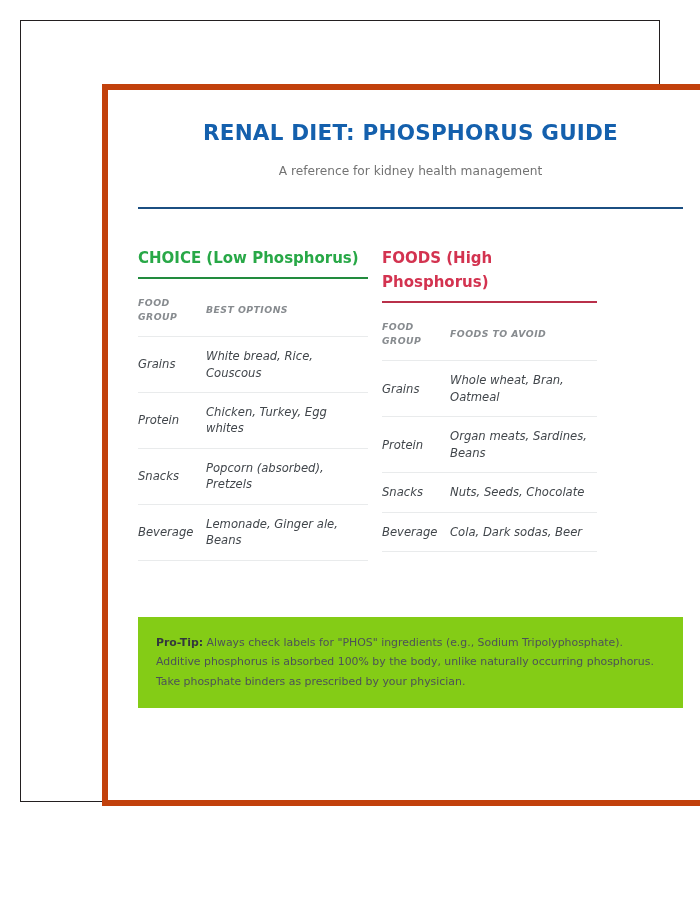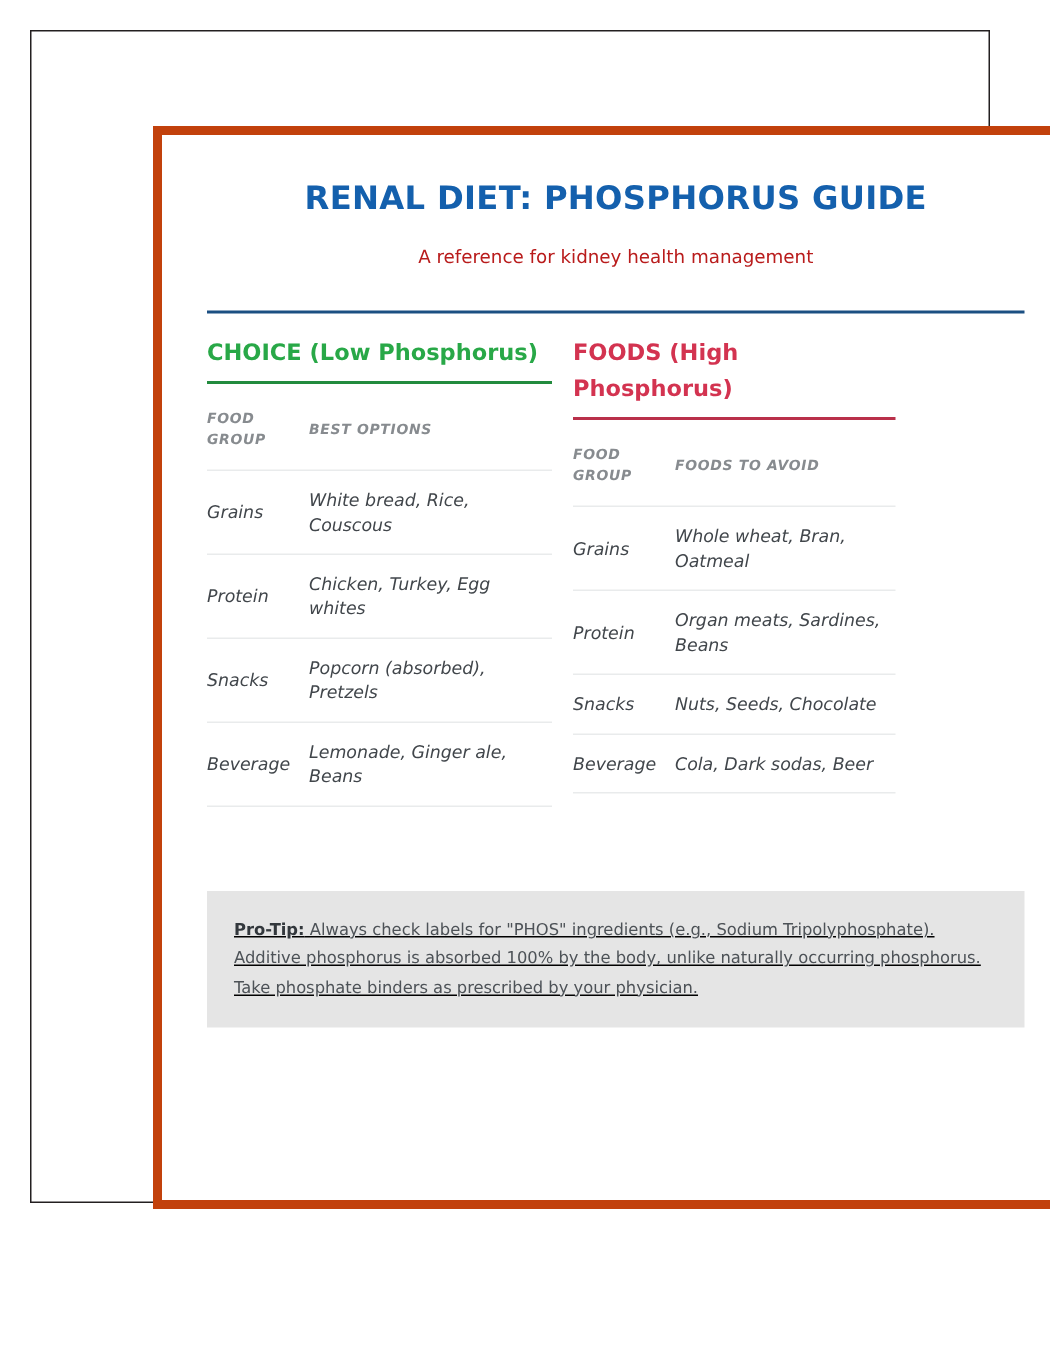--- a/index.html
+++ b/index.html
@@ -53,35 +53,35 @@
     font-size: 21.5px;
     font-weight: bold;
     color: #1460ad;
     text-align: center;
     letter-spacing: 0.2px;
     margin: 0;
     line-height: 1.25;
   }
   #doc-subtitle {
     font-size: 12.2px;
-    color: #b91c1c;
+    color: #737373;
     text-align: center;
     margin: 17px 0 0 0;
     font-weight: normal;
   }
   #header-rule {
     height: 2px;
     background: #1b4f82;
     margin: 29px 0 0 0;
   }
 
   
   #columns {
     display: flex;
-    margin-top: 14px;
+    margin-top: 37px;
     align-items: flex-start;
   }
   .column {
     box-sizing: border-box;
   }
   #column-choice {
     width: 230px;
     flex: 0 0 230px;
   }
   #col-spacer {
@@ -146,24 +146,23 @@
   table.food-table tr + tr td { border-top: 0; }
 
   .col-group-choice { width: 68px; }
   .col-opts-choice  { width: auto; }
   .col-group-limit  { width: 68px; }
   .col-opts-limit   { width: auto; }
 
   
   #protip-box {
     margin-top: 56px;
-    background: #e5e5e5;
+    background: #84cc16;
     padding: 16px 18px 17px 18px;
     box-sizing: border-box;
-    text-decoration: underline;
   }
   #protip-text {
     font-size: 10.9px;
     line-height: 1.78;
     color: #4d5257;
     margin: 0;
   }
   #protip-label {
     font-weight: bold;
     color: #33383d;

